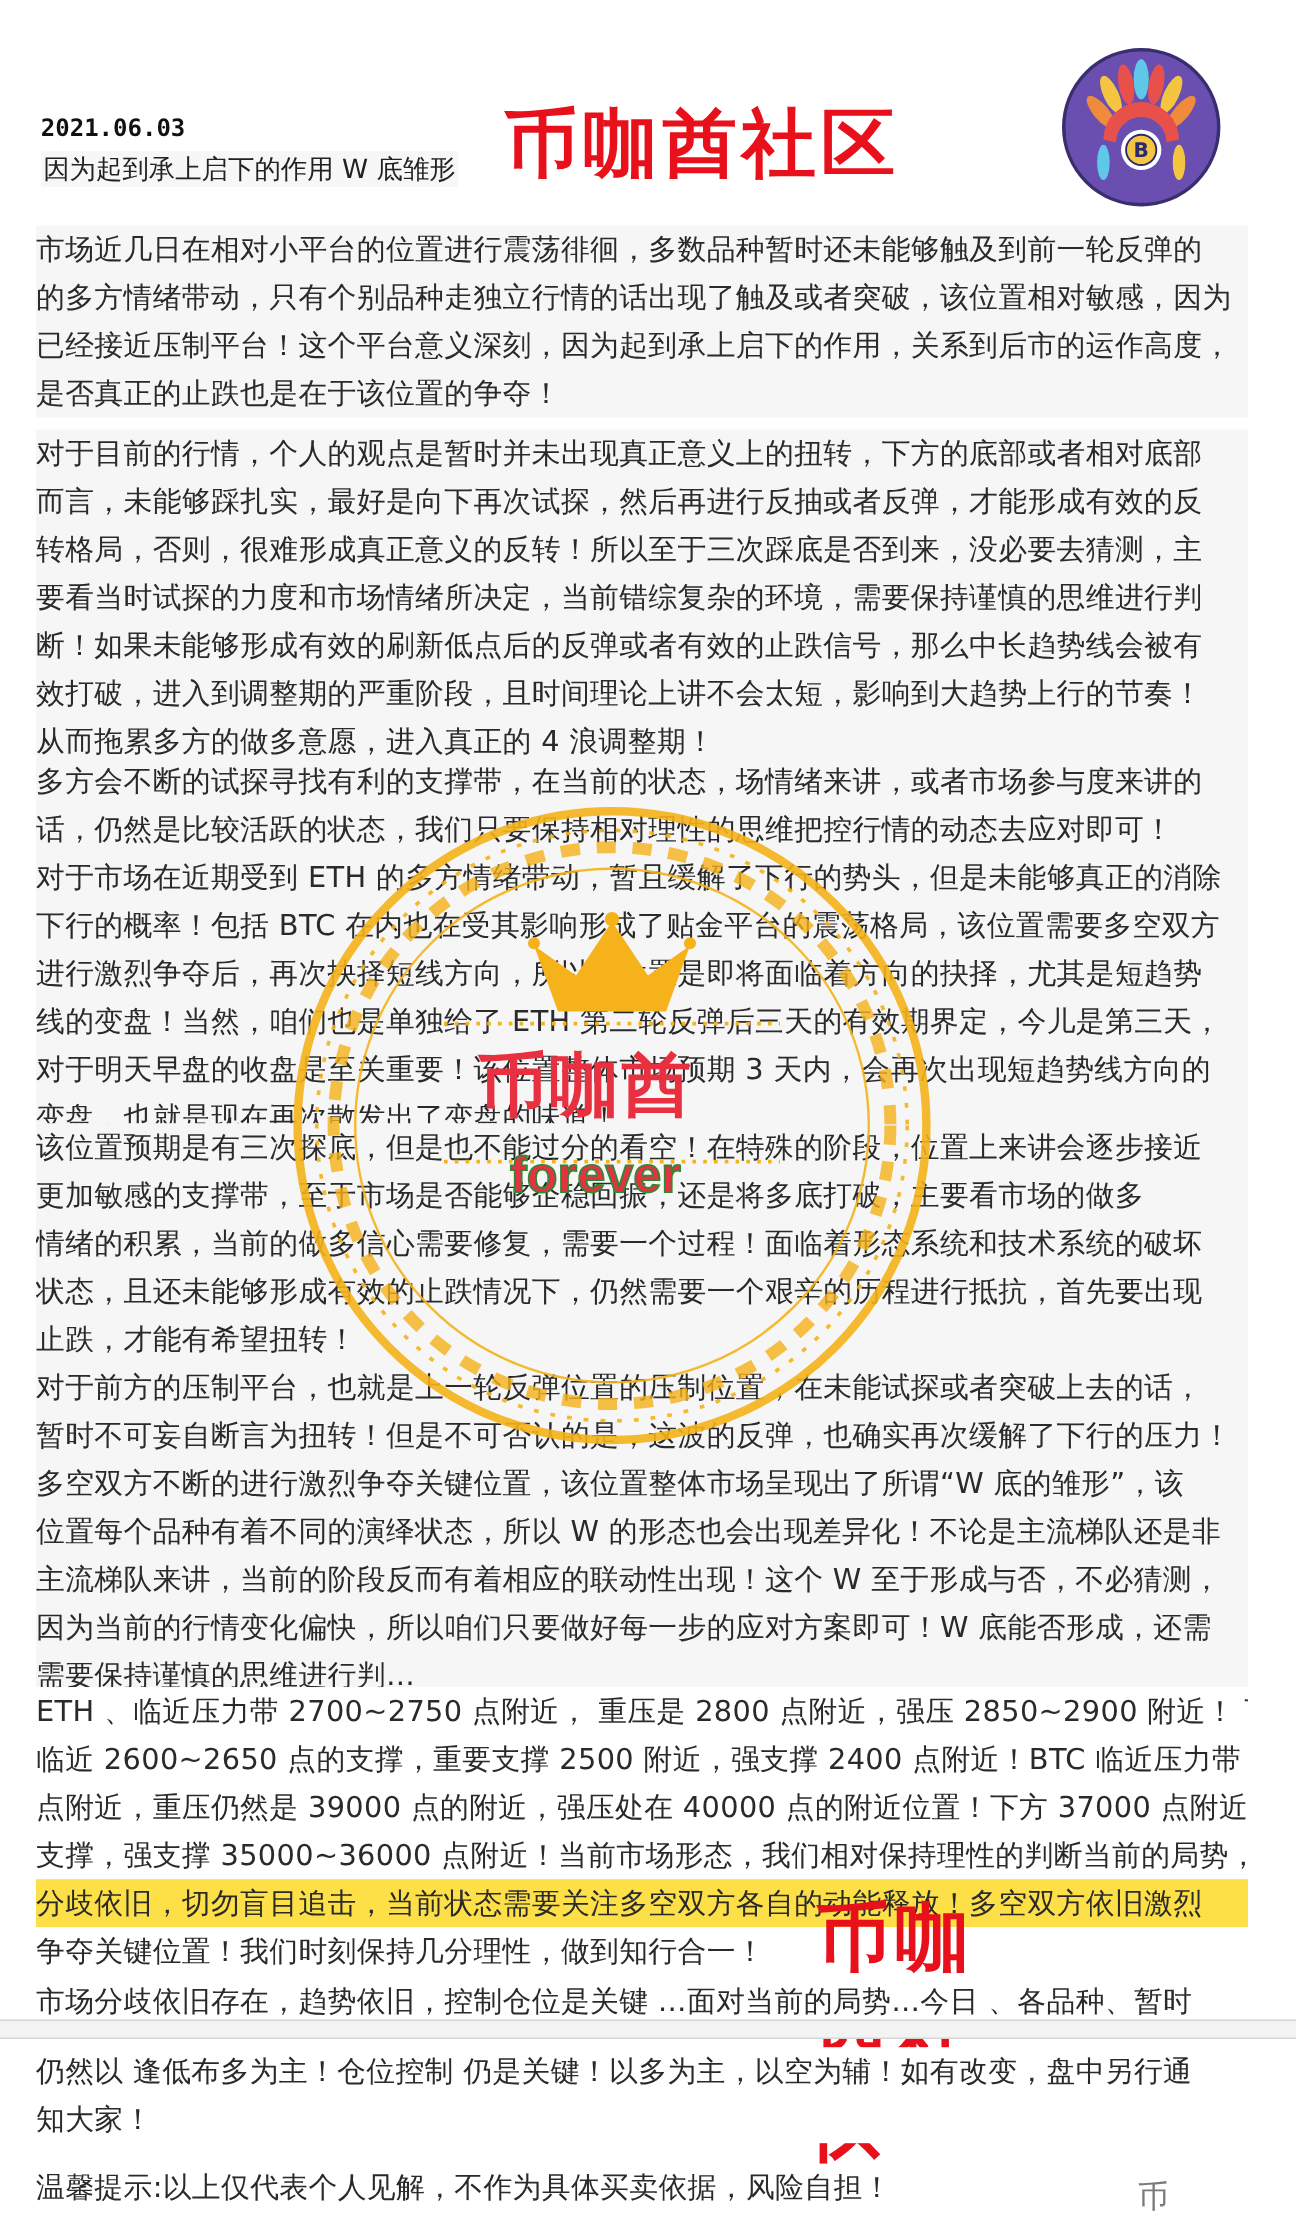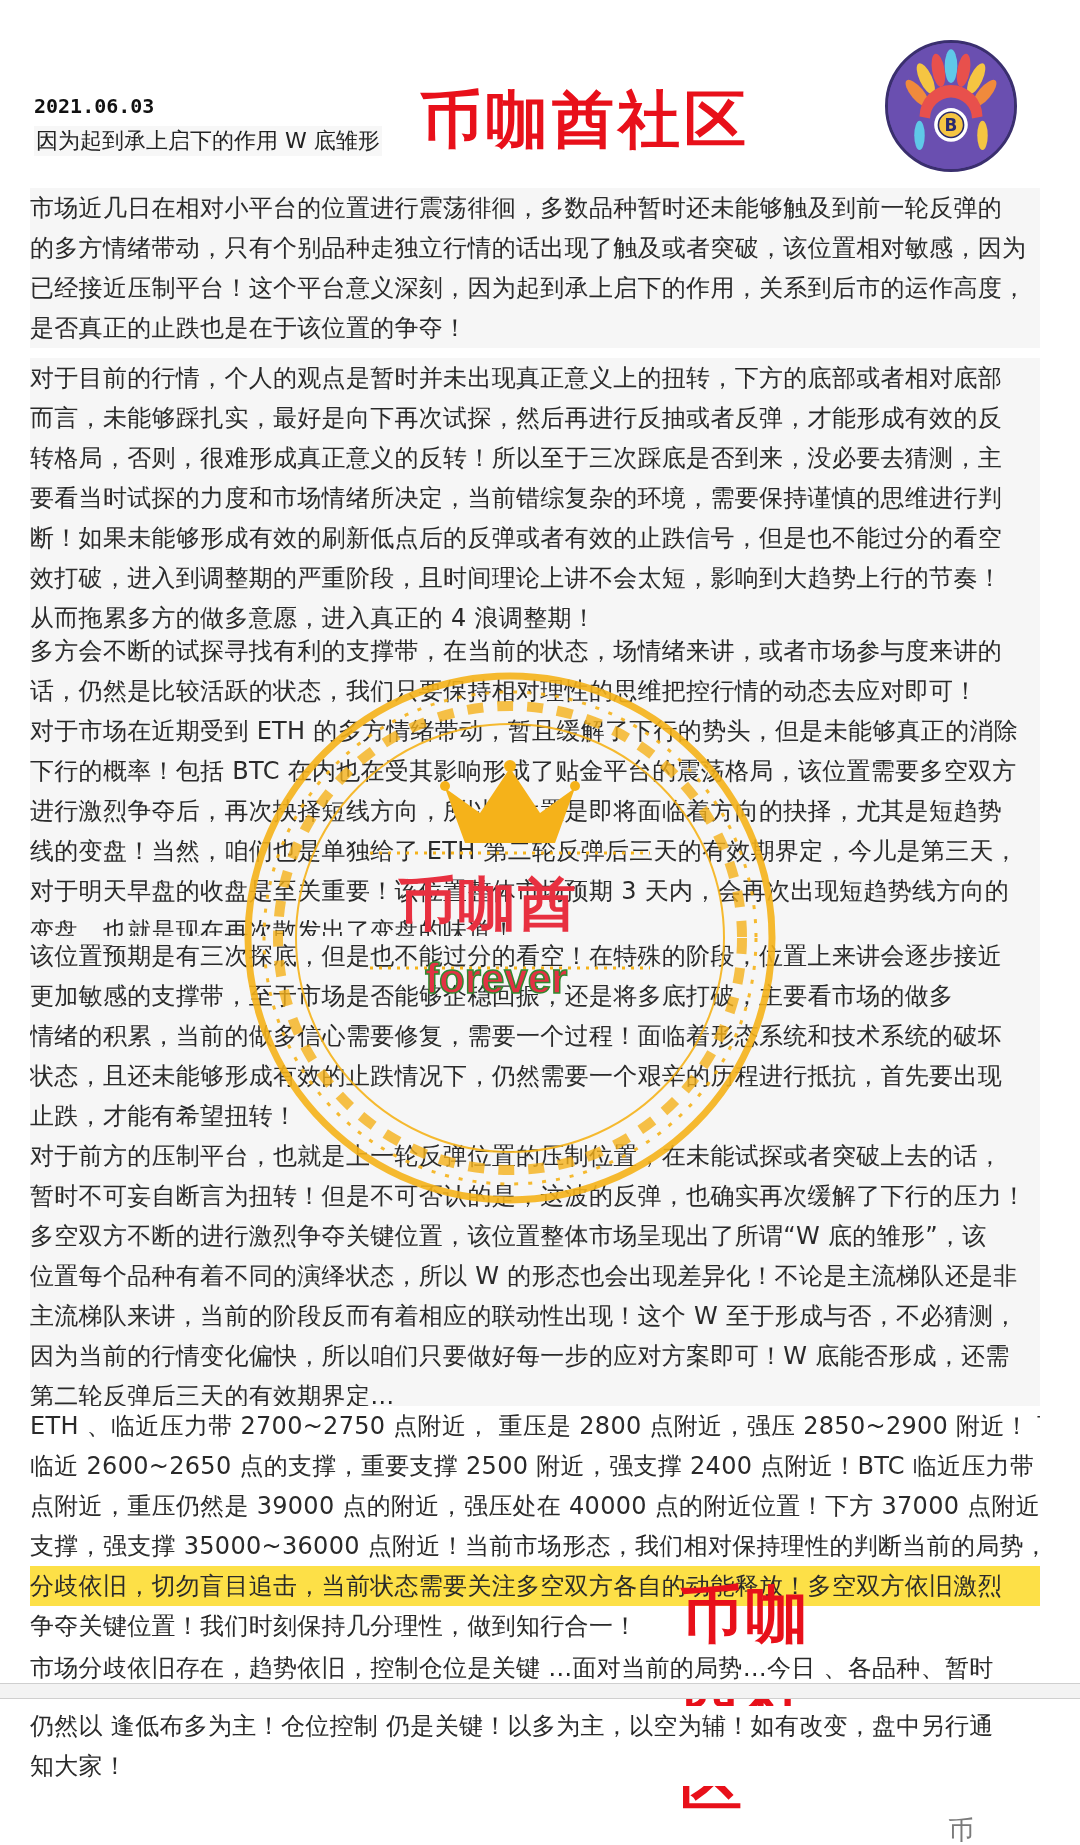--- a/index.html
+++ b/index.html
@@ -103,21 +103,21 @@
     <span class="ln">的多方情绪带动，只有个别品种走独立行情的话出现了触及或者突破，该位置相对敏感，因为</span>
     <span class="ln">已经接近压制平台！这个平台意义深刻，因为起到承上启下的作用，关系到后市的运作高度，</span>
     <span class="ln">是否真正的止跌也是在于该位置的争夺！</span>
   </div>
 
   <div class="para" style="top:330px;">
     <span class="ln">对于目前的行情，个人的观点是暂时并未出现真正意义上的扭转，下方的底部或者相对底部</span>
     <span class="ln">而言，未能够踩扎实，最好是向下再次试探，然后再进行反抽或者反弹，才能形成有效的反</span>
     <span class="ln">转格局，否则，很难形成真正意义的反转！所以至于三次踩底是否到来，没必要去猜测，主</span>
     <span class="ln">要看当时试探的力度和市场情绪所决定，当前错综复杂的环境，需要保持谨慎的思维进行判</span>
-    <span class="ln">断！如果未能够形成有效的刷新低点后的反弹或者有效的止跌信号，但是也不能过分的看空</span>
+    <span class="ln">断！如果未能够形成有效的刷新低点后的反弹或者有效的止跌信号，那么中长趋势线会被有</span>
     <span class="ln">效打破，进入到调整期的严重阶段，且时间理论上讲不会太短，影响到大趋势上行的节奏！</span>
     <span class="ln">从而拖累多方的做多意愿，进入真正的 4 浪调整期！</span>
   </div>
 
   <div class="para" style="top:603px;">
     <span class="ln">多方会不断的试探寻找有利的支撑带，在当前的状态，场情绪来讲，或者市场参与度来讲的</span>
     <span class="ln">话，仍然是比较活跃的状态，我们只要保持相对理性的思维把控行情的动态去应对即可！</span>
     <span class="ln">对于市场在近期受到 ETH 的多方情绪带动，暂且缓解了下行的势头，但是未能够真正的消除</span>
     <span class="ln">下行的概率！包括 BTC 在内也在受其影响形成了贴金平台的震荡格局，该位置需要多空双方</span>
     <span class="ln">进行激烈争夺后，再次抉择短线方向，所以该位置是即将面临着方向的抉择，尤其是短趋势</span>
@@ -134,21 +134,21 @@
     <span class="ln">止跌，才能有希望扭转！</span>
   </div>
 
   <div class="para" style="top:1108px;">
     <span class="ln">对于前方的压制平台，也就是上一轮反弹位置的压制位置，在未能试探或者突破上去的话，</span>
     <span class="ln">暂时不可妄自断言为扭转！但是不可否认的是，这波的反弹，也确实再次缓解了下行的压力！</span>
     <span class="ln">多空双方不断的进行激烈争夺关键位置，该位置整体市场呈现出了所谓“W 底的雏形”，该</span>
     <span class="ln">位置每个品种有着不同的演绎状态，所以 W 的形态也会出现差异化！不论是主流梯队还是非</span>
     <span class="ln">主流梯队来讲，当前的阶段反而有着相应的联动性出现！这个 W 至于形成与否，不必猜测，</span>
     <span class="ln">因为当前的行情变化偏快，所以咱们只要做好每一步的应对方案即可！W 底能否形成，还需</span>
-    <span class="ln">第二轮反弹后三天的有效期界定…</span>
+    <span class="ln">需要保持谨慎的思维进行判…</span>
   </div>
 
   <div class="para" style="top:1378px; background:#fff;">
     <span class="ln" style="background:#fff;">ETH 、临近压力带 2700~2750 点附近， 重压是 2800 点附近，强压 2850~2900 附近！ 下方</span>
     <span class="ln" style="background:#fff;">临近 2600~2650 点的支撑，重要支撑 2500 附近，强支撑 2400 点附近！BTC 临近压力带 38000</span>
     <span class="ln" style="background:#fff;">点附近，重压仍然是 39000 点的附近，强压处在 40000 点的附近位置！下方 37000 点附近的</span>
     <span class="ln" style="background:#fff;">支撑，强支撑 35000~36000 点附近！当前市场形态，我们相对保持理性的判断当前的局势，</span>
     <span class="ln" style="background:#fde047;">分歧依旧，切勿盲目追击，当前状态需要关注多空双方各自的动能释放！多空双方依旧激烈</span>
     <span class="ln" style="background:#fff;">争夺关键位置！我们时刻保持几分理性，做到知行合一！</span>
   </div>
@@ -159,20 +159,23 @@
     <span class="ln" style="background:#fff;">市场分歧依旧存在，趋势依旧，控制仓位是关键 …面对当前的局势…今日 、各品种、暂时</span>
   </div>
 
   <div class="divider"></div>
 
   <div class="para" style="top:1678px;">
     <span class="ln" style="background:#fff;">仍然以 逢低布多为主！仓位控制 仍是关键！以多为主，以空为辅！如有改变，盘中另行通</span>
     <span class="ln" style="background:#fff;">知大家！</span>
   </div>
 
+  <div class="para" style="top:1775px;">
+    <span class="ln" style="background:#fff;">温馨提示:以上仅代表个人见解，不作为具体买卖依据，风险自担！</span>
+  </div>
 
   <div class="stamp">
     <svg viewBox="0 0 540 540">
       <circle cx="270" cy="270" r="262" fill="none" stroke="#f5b21a" stroke-width="7" opacity="0.9"></circle>
       <circle cx="270" cy="270" r="246" fill="none" stroke="#f5b21a" stroke-width="3" stroke-dasharray="4 10" opacity="0.9"></circle>
       <circle cx="270" cy="270" r="232" fill="none" stroke="#f5b21a" stroke-width="10" stroke-dasharray="16 14" opacity="0.8"></circle>
       <circle cx="270" cy="270" r="214" fill="none" stroke="#f5b21a" stroke-width="2" opacity="0.9"></circle>
       <path d="M225 175 L205 120 L240 145 L270 100 L300 145 L335 120 L315 175 Z" fill="#f5b21a"></path>
       <circle cx="270" cy="98" r="6" fill="#f5b21a"></circle>
       <circle cx="205" cy="118" r="5" fill="#f5b21a"></circle>

